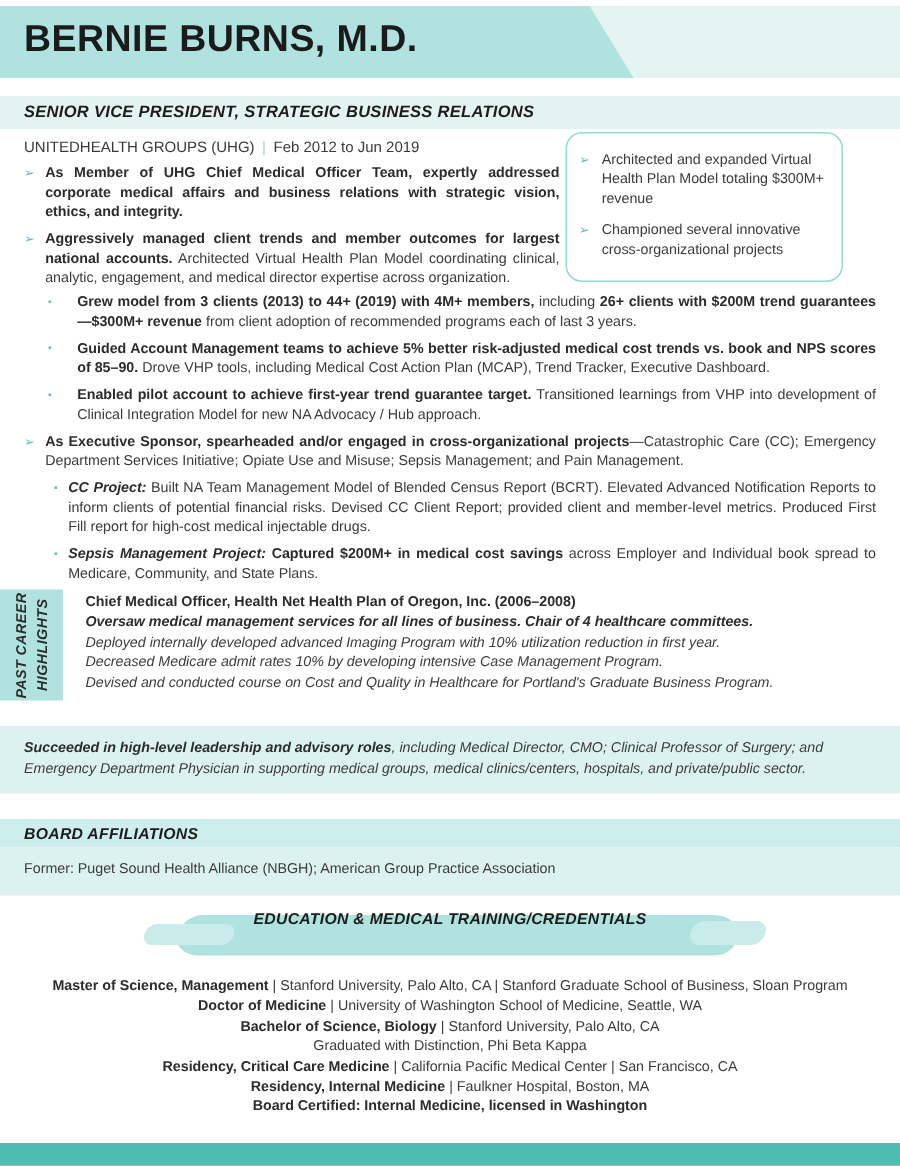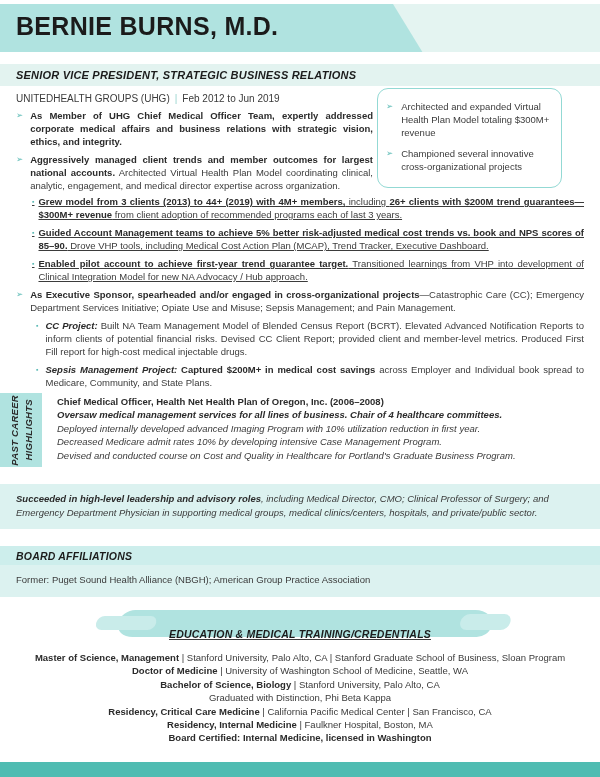--- a/index.html
+++ b/index.html
@@ -19,21 +19,21 @@
 
   .company{position:absolute;top:93px;left:16px;font-size:10px;color:#3a3a3a;}
   .company .sep{color:#9ad4cf;margin:0 5px;}
 
   
   .mk-arrow{color:var(--bullet,#5fbcb7);font-size:8.5px;line-height:13px;flex:0 0 auto;}
   .mk-sq{color:var(--bullet,#5fbcb7);font-size:7px;line-height:13px;flex:0 0 auto;}
   .top-bullets{position:absolute;top:109px;left:16px;width:357px;}
   .b1{display:flex;gap:7px;margin-bottom:5px;font-size:9.5px;line-height:13px;text-align:justify;}
   .main-bullets{position:absolute;top:195px;left:16px;width:568px;}
-  .b2{display:flex;gap:4px;margin:0 0 5px 16px;font-size:9.5px;line-height:13px;text-align:justify;text-decoration:underline;}
+  .b2{display:flex;gap:17px;margin:0 0 5px 16px;font-size:9.5px;line-height:13px;text-align:justify;}
   .b1x{display:flex;gap:7px;margin:0 0 5px 0;font-size:9.5px;line-height:13px;text-align:justify;}
   .b2x{display:flex;gap:7px;margin:0 0 5px 20px;font-size:9.5px;line-height:13px;text-align:justify;}
 
   
   .callout{position:absolute;top:88px;left:377px;width:185px;box-sizing:border-box;
            border:1.4px solid var(--callout-border,#93d9d4);border-radius:11px;
            padding:11px 9px 6px 8px;background:#fff;}
   .callout-item{display:flex;gap:8px;font-size:9.5px;line-height:13px;margin-bottom:8px;color:#3b3b3b;}
 
   
@@ -45,21 +45,21 @@
   .past-content{position:absolute;left:57px;top:2px;right:10px;font-size:9.5px;line-height:13.4px;}
 
   
   .sec{position:absolute;left:0;width:600px;}
   .band{height:19px;background:var(--band-header,#cdeeec);display:flex;align-items:center;}
   .band .section-title{font-size:10.5px;}
   .band-body{background:var(--band-body,#dcf2f0);padding:8px 16px 10px;font-size:9.5px;line-height:13.5px;}
 
   
   .edu-head{position:absolute;top:607px;left:0;width:600px;height:33px;
-            display:flex;align-items:flex-end;justify-content:center;text-decoration:underline;}
+            display:flex;align-items:flex-start;justify-content:center;}
   .brush{position:absolute;left:118px;right:108px;top:3px;bottom:3px;background:var(--teal-band,#a9e0de);
          border-radius:14px 20px 12px 18px / 13px 15px 10px 14px;transform:skewX(-14deg);}
   .brush:before{content:"";position:absolute;left:-22px;top:6px;width:60px;height:14px;
                 background:var(--brush-light,#c9ecea);border-radius:10px;}
   .brush:after{content:"";position:absolute;right:-18px;top:4px;width:50px;height:16px;
                background:var(--brush-light,#c9ecea);border-radius:10px;}
   .edu-title{position:relative;font-weight:700;font-style:italic;font-size:10.5px;color:#1c1c1c;letter-spacing:.2px;}
   .edu-lines{position:absolute;top:651px;left:0;width:600px;text-align:center;font-size:9.5px;line-height:13.4px;}
 
   .footer-bar{position:absolute;left:0;top:762px;width:600px;height:15px;background:var(--accent,#4fbcb2);}

